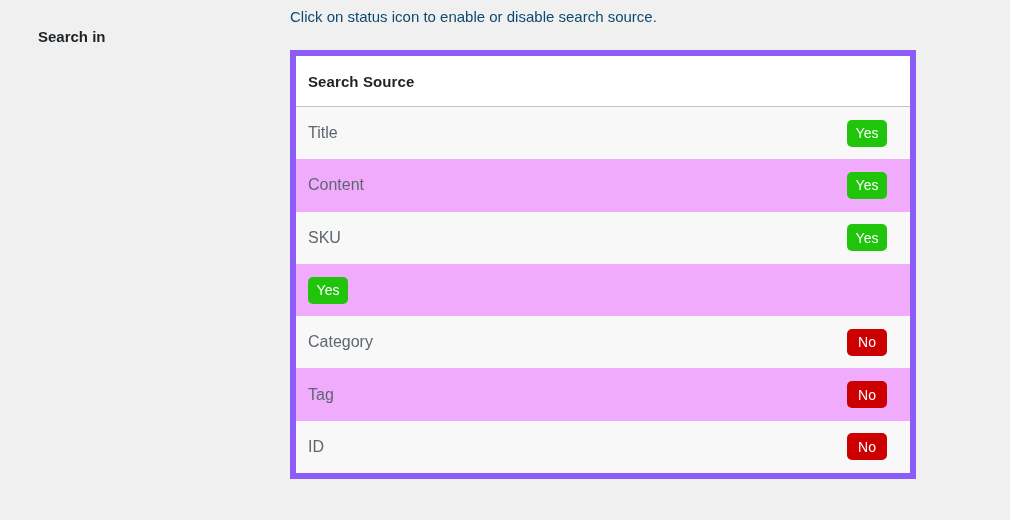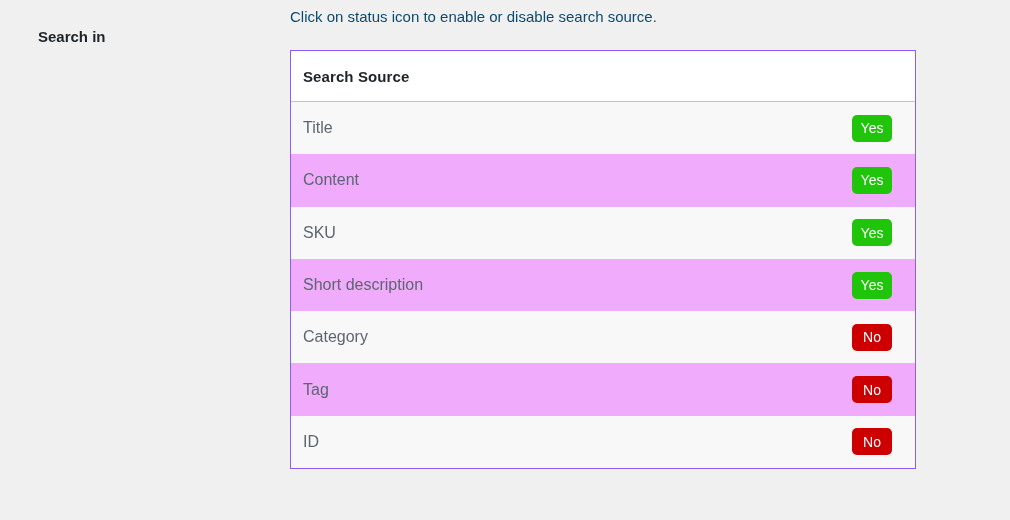--- a/index.html
+++ b/index.html
@@ -40,21 +40,21 @@
   .help-text {
     margin-top: 6px;
     font-size: 15px;
     color: #0c4a6e;
     line-height: 22px;
   }
   
   .source-table {
     margin-top: 22px;
     width: 626px;
-    border: 1px solid #8b5cf6;
+    border: 6px solid #8b5cf6;
     background: #ffffff;
     box-sizing: border-box;
     border-collapse: collapse;
   }
   .table-head {
     background: #ffffff;
     border-bottom: 1px solid #c3c4c7;
     height: 51px;
     display: flex;
     align-items: center;
@@ -136,21 +136,20 @@
           </div>
           <div class="row">
             <span class="row-label">Content</span>
             <span class="badge yes">Yes</span>
           </div>
           <div class="row alt">
             <span class="row-label">SKU</span>
             <span class="badge yes">Yes</span>
           </div>
           <div class="row">
-            <span class="row-label">Short description</span>
             <span class="badge yes">Yes</span>
           </div>
           <div class="row alt">
             <span class="row-label">Category</span>
             <span class="badge no">No</span>
           </div>
           <div class="row">
             <span class="row-label">Tag</span>
             <span class="badge no">No</span>
           </div>

